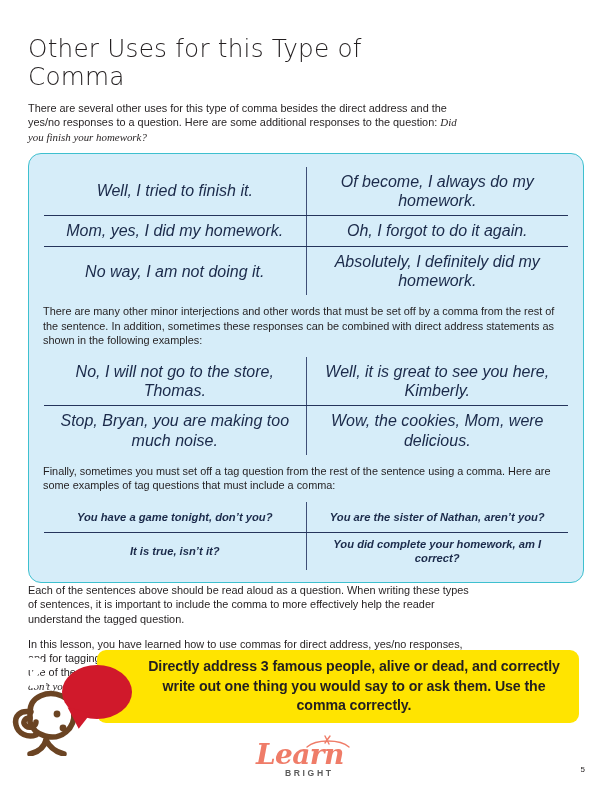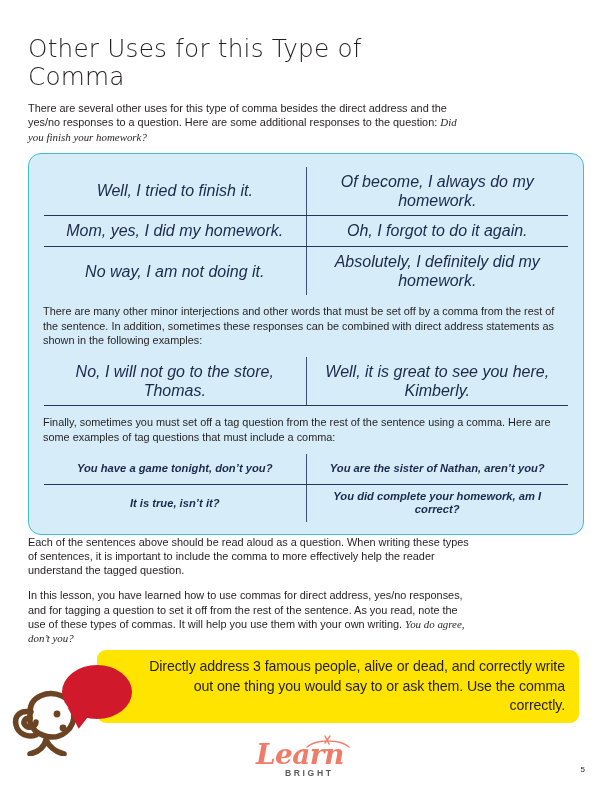--- a/index.html
+++ b/index.html
@@ -133,24 +133,24 @@
     height: 73px;
     background: #ffe400;
     border-radius: 9px;
     box-sizing: border-box;
     display: flex;
     align-items: center;
     justify-content: center;
   }
   .yellow-text {
     font-size: 14.2px;
-    font-weight: normal;
+    font-weight: bold;
     line-height: 19.5px;
     color: #231f20;
-    text-align: right;
+    text-align: center;
     padding: 0 14px 0 46px;
     letter-spacing: -0.1px;
   }
 
   .bubble {
     position: absolute;
     left: 62px;
     top: 17px;
     width: 70px;
     height: 54px;
@@ -279,20 +279,24 @@
       </tbody>
         </table>
 
       <p class="body inbox-para">There are many other minor interjections and other words that must be set off by a comma from the rest of the sentence. In addition, sometimes these responses can be combined with direct address statements as shown in the following examples:</p>
 
       <table class="ex t2">
         <tbody>
             <tr>
           <td class="left-col">No, I will not go to the store, Thomas.</td>
           <td>Well, it is great to see you here, Kimberly.</td>
+        </tr>
+        <tr class="last">
+          <td class="left-col">Stop, Bryan, you are making too much noise.</td>
+          <td>Wow, the cookies, Mom, were delicious.</td>
         </tr>
       </tbody>
         </table>
 
       <p class="body inbox-para">Finally, sometimes you must set off a tag question from the rest of the sentence using a comma. Here are some examples of tag questions that must include a comma:</p>
 
       <table class="ex bold t3">
         <tbody>
             <tr>
           <td class="left-col">You have a game tonight, don’t you?</td>

